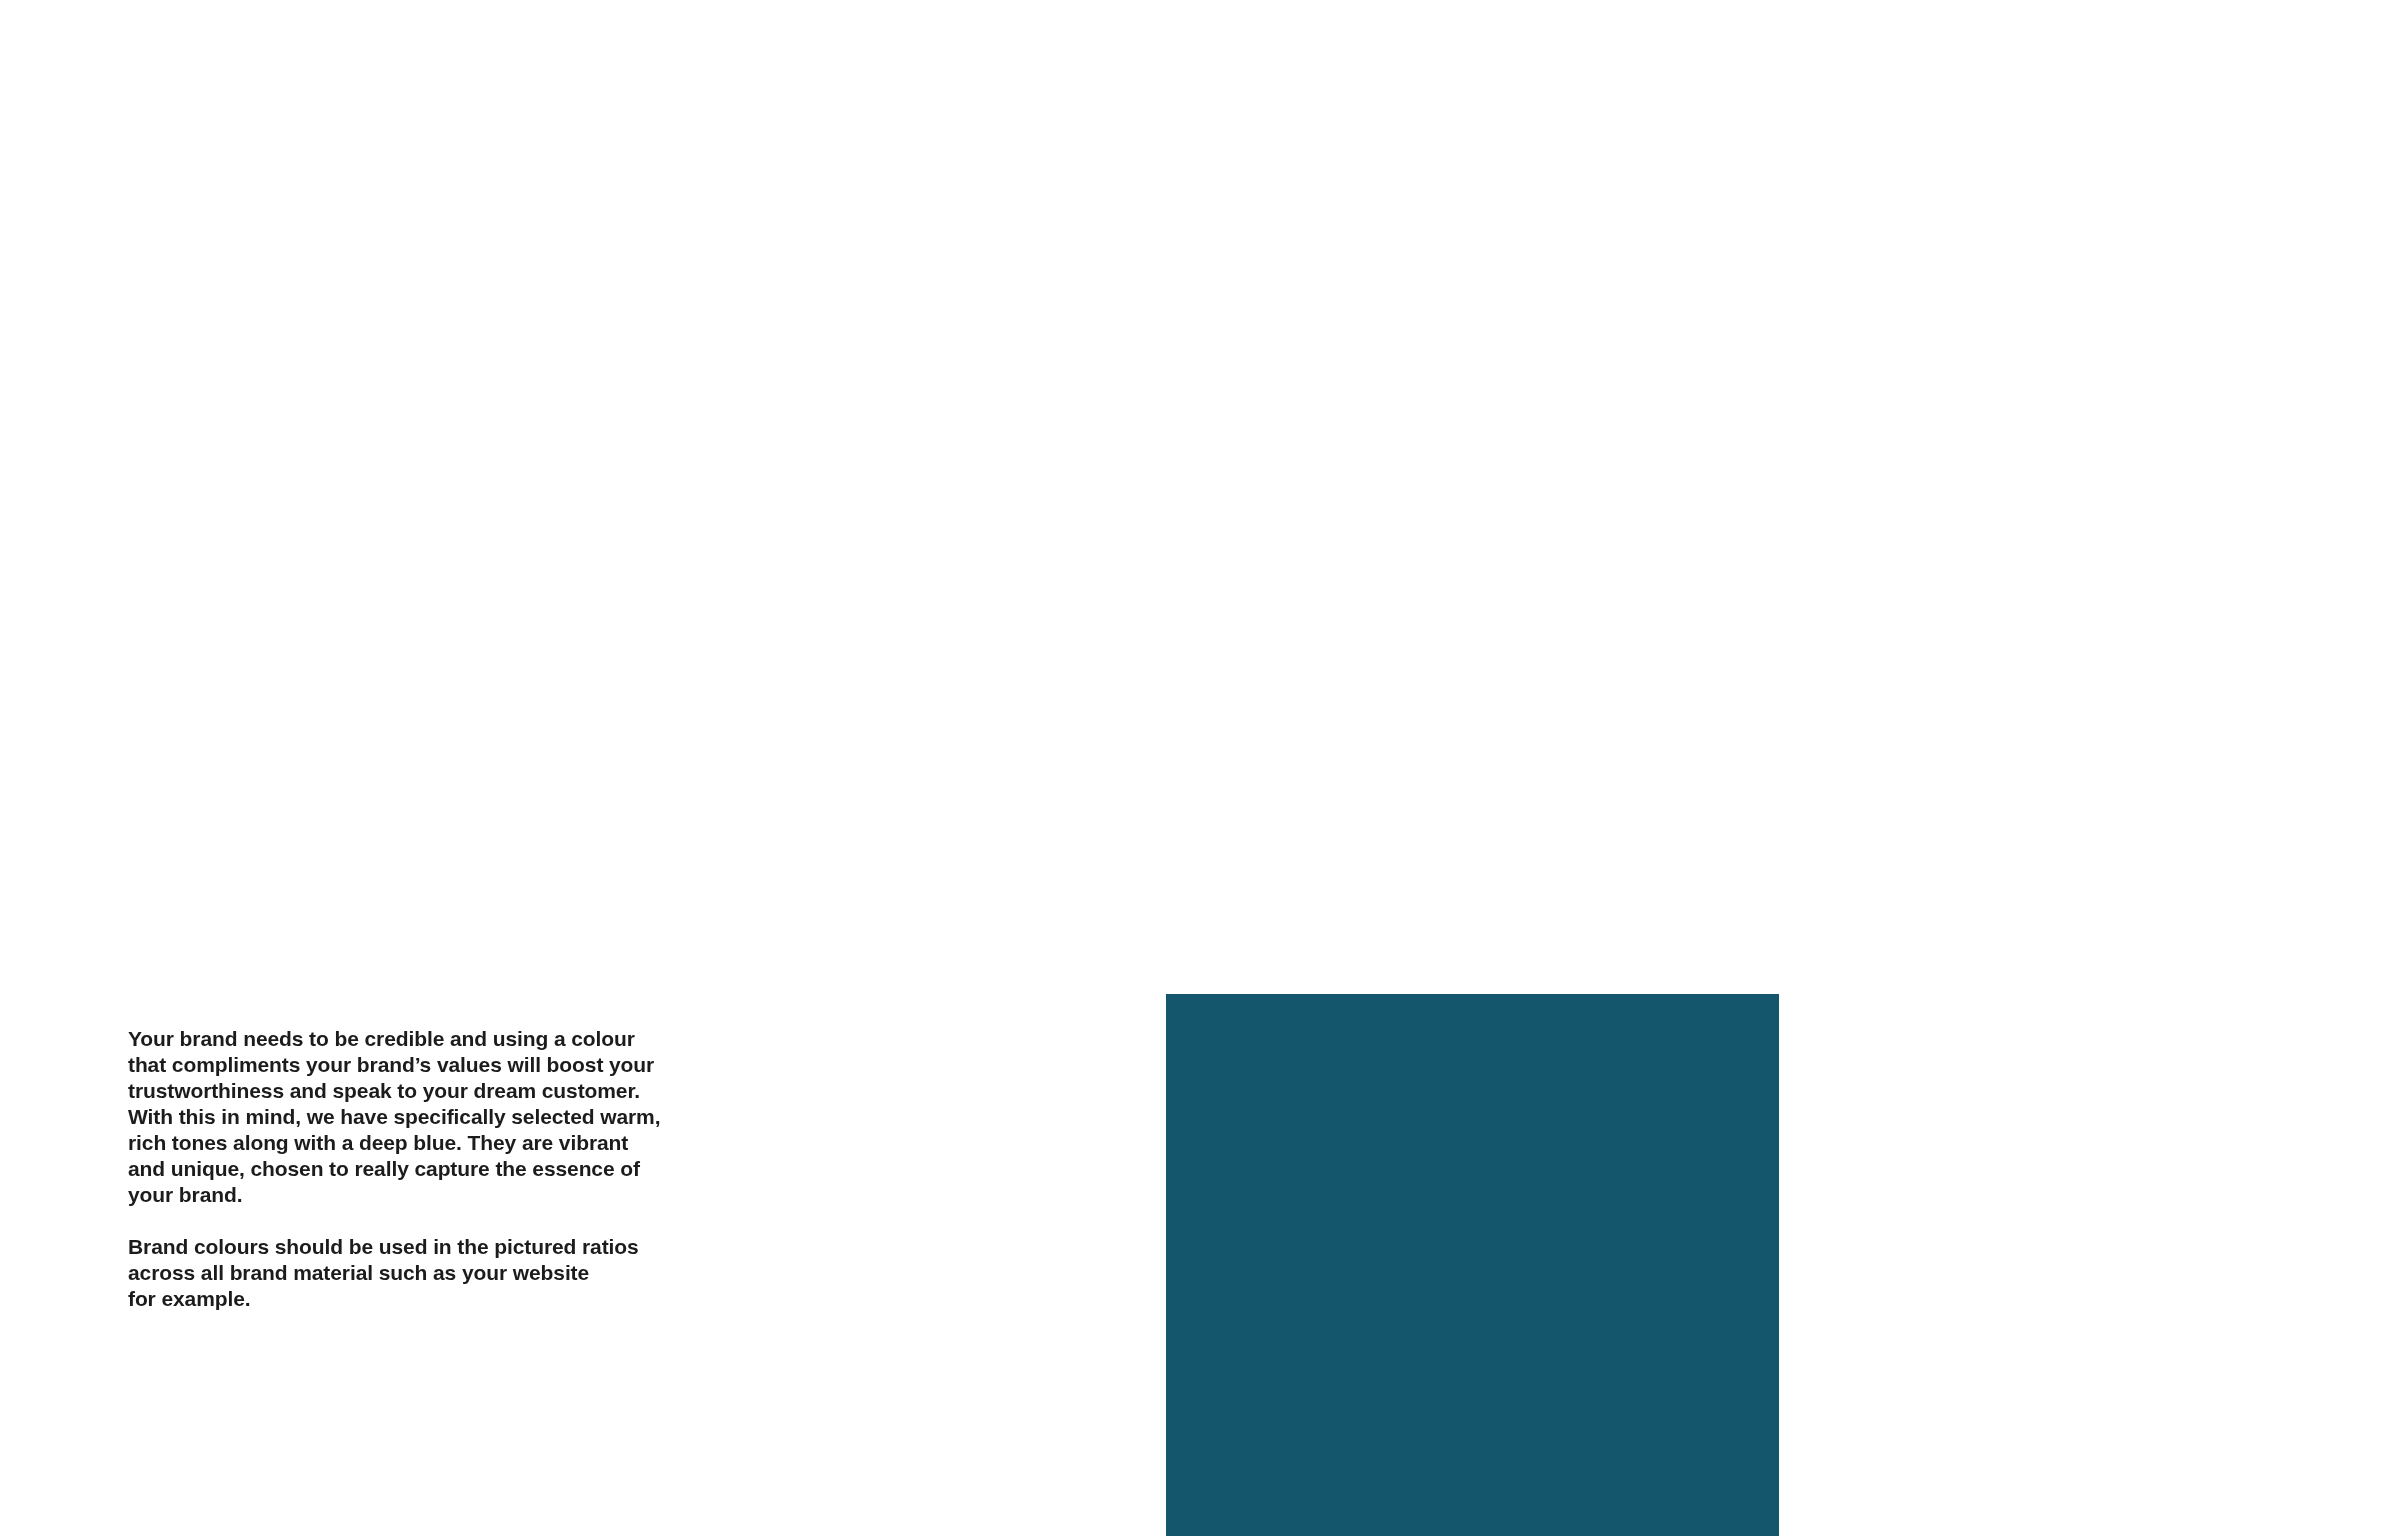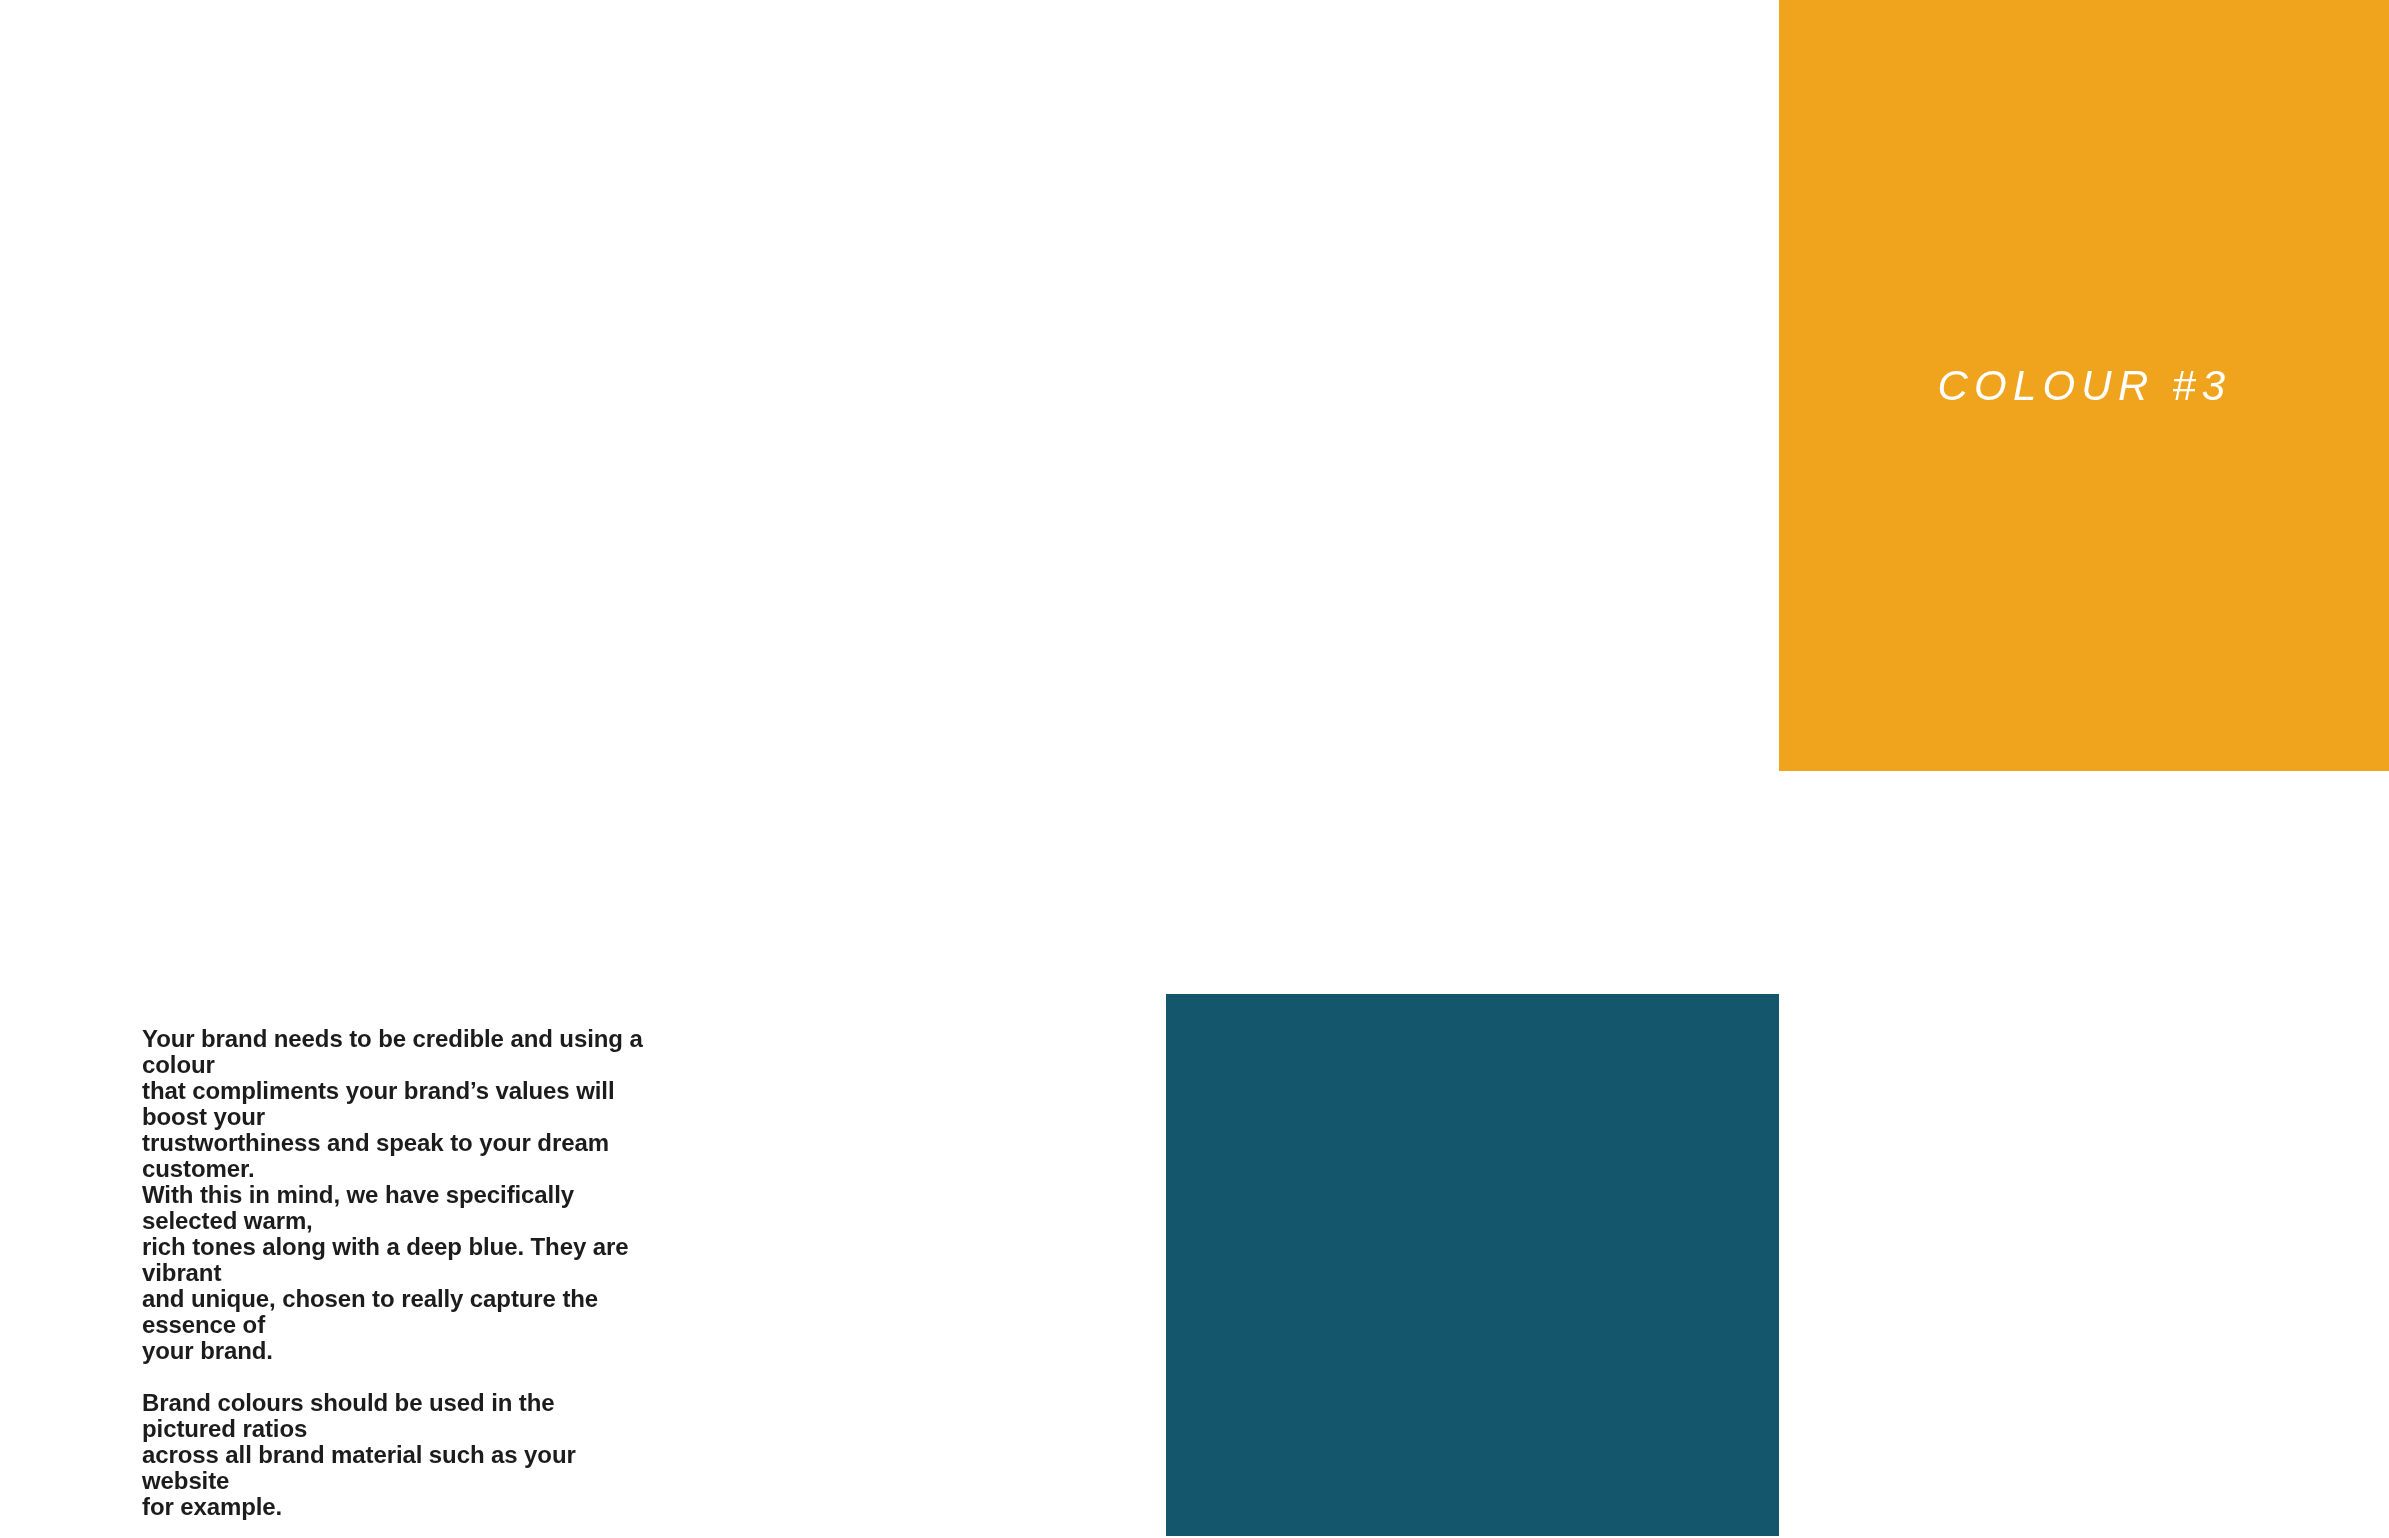--- a/index.html
+++ b/index.html
@@ -98,44 +98,41 @@
     line-height: 59px;
     letter-spacing: -0.7px;
     color: #262626;
     margin: 0;
     white-space: pre-line;
   }
 
   .body-paragraph {
     font-family: "Liberation Sans", sans-serif;
     font-weight: 700;
-    font-size: 24px;
+    font-size: 21px;
     line-height: 26px;
     letter-spacing: -0.1px;
     color: #1c1c1c;
-    margin: 14px;
+    margin: 0;
     white-space: pre-line;
   }
 
   #paragraph-1 { margin-top: 41px; }
   #paragraph-2 { margin-top: 26px; }
 </style>
 </head>
 <body>
 
 <div id="page" style="background: rgb(255, 255, 255);">
 
 
   <div class="swatch" id="swatch-2" style="background: rgb(20, 87, 109);">
     
   </div>
 
-  <div class="swatch" id="swatch-3" style="background: rgb(240, 164, 30);">
-    <div class="swatch-label" id="label-3" style="color: rgb(255, 255, 255);">COLOUR #3</div>
-  </div>
 
   <div class="swatch" id="swatch-4">
     
   </div>
 
   <div id="copy-block">
 
     <p class="body-paragraph" id="paragraph-1">Your brand needs to be credible and using a colour
 that compliments your brand’s values will boost your
 trustworthiness and speak to your dream customer.

